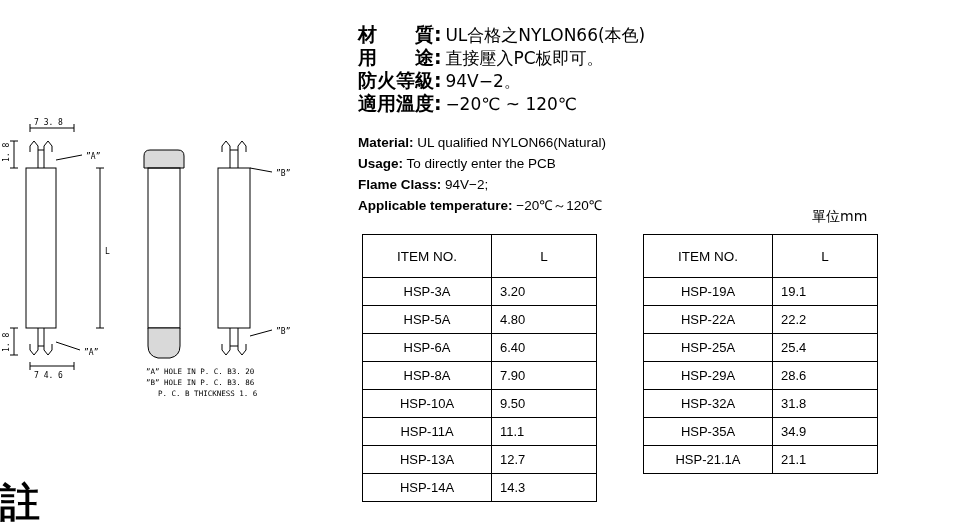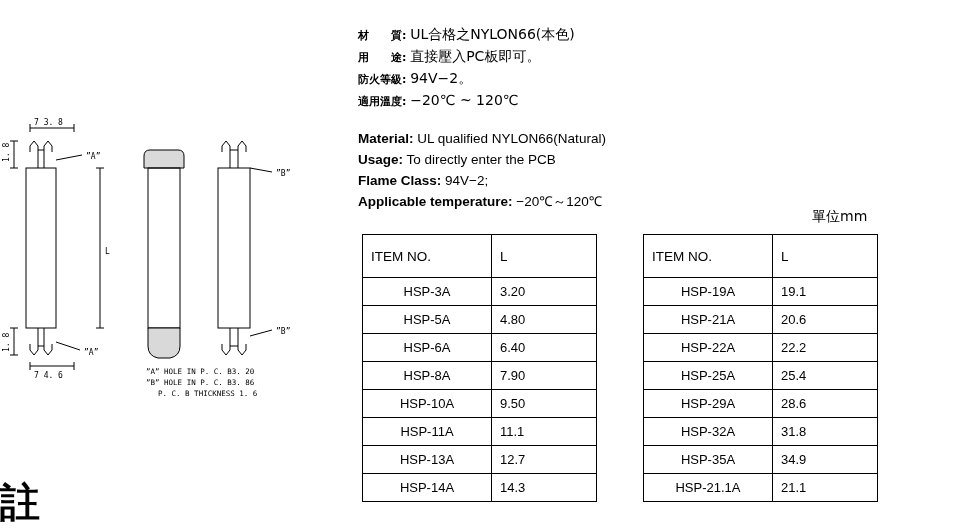--- a/index.html
+++ b/index.html
@@ -36,25 +36,25 @@
     font-size: 13.5px;
     line-height: 21px;
     white-space: nowrap;
   }
   .spec-line b {
     font-weight: bold;
   }
   .spec-cn b {
     font-family: "DejaVu Sans", sans-serif;
     font-weight: bold;
-    font-size: 11px;
+    font-size: 19px;
   }
   .spec-cn span.val {
     font-family: "DejaVu Sans", sans-serif;
-    font-size: 14px;
+    font-size: 17px;
   }
   .spec-gap {
     height: 16px;
   }
 
   
   #unit-note {
     position: absolute;
     left: 812px;
     top: 208px;
@@ -72,21 +72,21 @@
   .tbl td, .tbl th {
     border: 1px solid #000;
     height: 27px;
     padding: 0 8px;
     font-weight: normal;
     text-align: center;
   }
   .tbl th {
     height: 42px;
     font-size: 13.5px;
-    text-align: left;
+    text-align: center;
   }
   .tbl td.item {
     width: 112px;
   }
   .tbl td.len {
     width: 88px;
     text-align: left;
   }
   .tbl th.item-h { width: 112px; }
   .tbl th.len-h  { width: 88px; }
@@ -279,24 +279,20 @@
       <th class="item-h">ITEM NO.</th>
       <th class="len-h">L</th>
     </tr>
   </thead>
   <tbody>
     <tr>
         <td class="item">HSP-19A</td>
         <td class="len">19.1</td>
       </tr>
     <tr>
-        <td class="item">HSP-21A</td>
-        <td class="len">20.6</td>
-      </tr>
-    <tr>
         <td class="item">HSP-22A</td>
         <td class="len">22.2</td>
       </tr>
     <tr>
         <td class="item">HSP-25A</td>
         <td class="len">25.4</td>
       </tr>
     <tr>
         <td class="item">HSP-29A</td>
         <td class="len">28.6</td>

